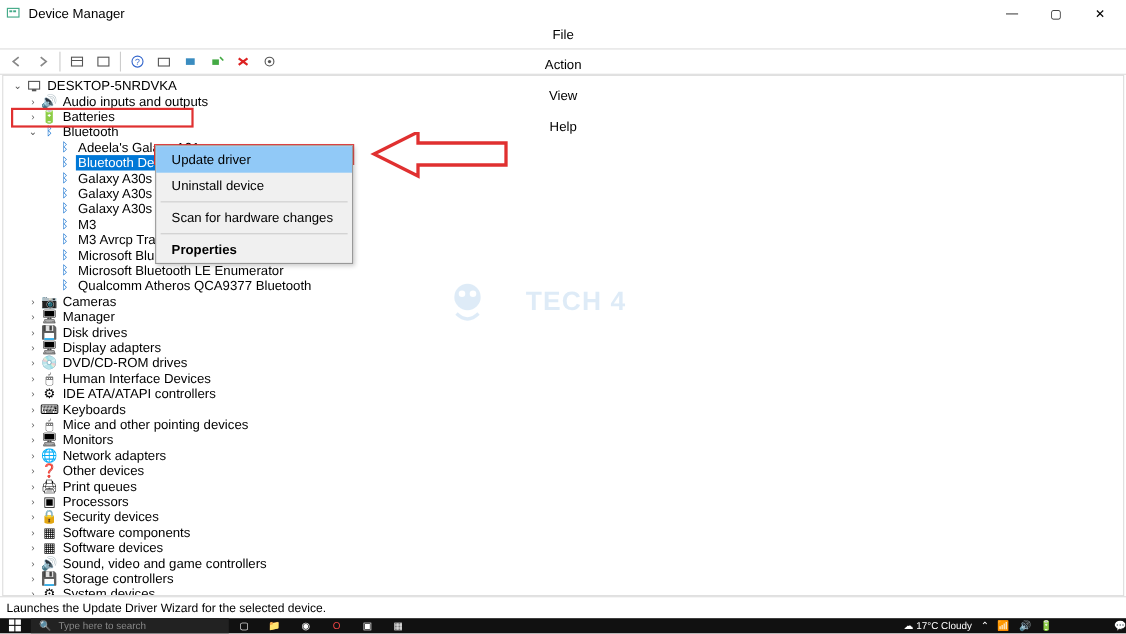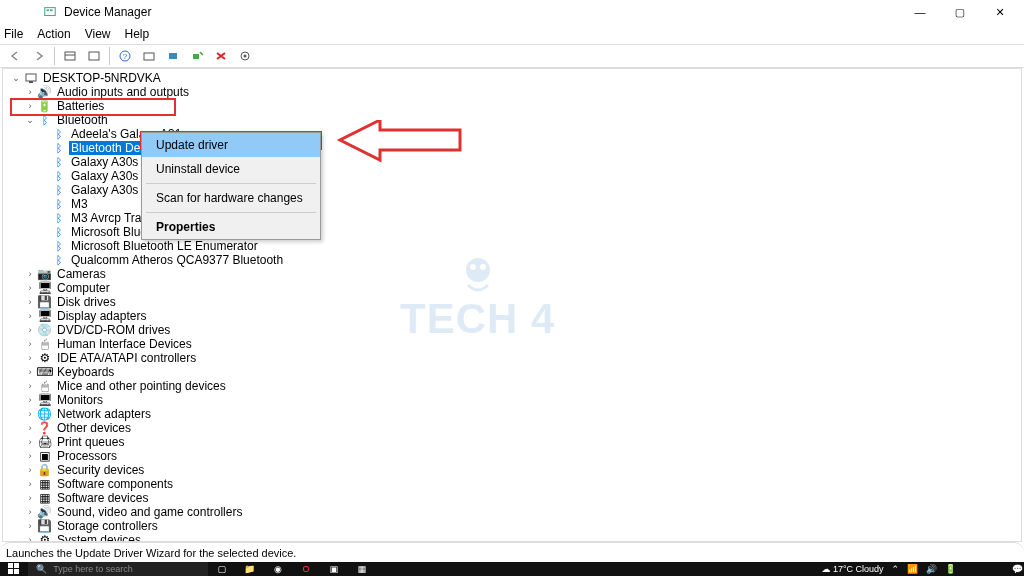--- a/index.html
+++ b/index.html
@@ -1,24 +1,24 @@
 <!DOCTYPE html>
 <html><head>
   <meta charset="utf-8">
   <style>
     * { margin: 0; padding: 0; box-sizing: border-box; font-family: 'Segoe UI', Tahoma, sans-serif; }
     body { width: 1024px; height: 576px; overflow: hidden; background: #fff; position: relative; }
     
-    .titlebar { height: 24px; display: flex; align-items: center; padding: 0 4px; font-size: 12px; margin-left: 38px; }
+    .titlebar { height: 24px; display: flex; align-items: center; padding: 0 4px; font-size: 12px; }
     .titlebar-icon { width: 16px; height: 16px; margin-right: 6px; display: inline-flex; align-items: center; justify-content: center; }
     .titlebar-title { flex: 1; }
     .titlebar-controls { display: flex; gap: 0; }
     .titlebar-btn { width: 40px; height: 24px; display: flex; align-items: center; justify-content: center; font-size: 11px; }
     
-    .menubar { height: 20px; display: flex; align-items: center; padding: 0 4px; font-size: 12px; gap: 14px; }
+    .menubar { height: 20px; display: flex; align-items: center; padding: 0 4px; font-size: 12px; gap: 14px; flex-direction: column; }
     .menubar span { cursor: default; }
     
     .toolbar { height: 24px; border-top: 1px solid #ddd; border-bottom: 1px solid #ddd; display: flex; align-items: center; padding: 0 4px; gap: 2px; }
     .toolbar-btn { width: 22px; height: 20px; display: flex; align-items: center; justify-content: center; border: 1px solid transparent; }
     .toolbar-sep { width: 1px; height: 18px; background: #ccc; margin: 0 2px; }
     
     .tree-area { position: absolute; top: 68px; left: 2px; right: 2px; bottom: 34px; overflow: hidden; font-size: 12px; border: 1px solid #ddd; }
     .tree-root { padding: 2px 6px; }
     .tree-node { display: flex; align-items: center; height: 14px; white-space: nowrap; padding: 0; }
     .tree-expand { width: 14px; display: inline-flex; align-items: center; justify-content: center; font-size: 9px; color: #555; }
@@ -32,31 +32,31 @@
     .highlight-box-2 { position: absolute; border: 2px solid #e03030; pointer-events: none; }
     
     .context-menu { position: absolute; top: 132px; left: 141px; width: 180px; background: #f0f0f0; border: 1px solid #999; box-shadow: 2px 2px 4px rgba(0,0,0,0.2); font-size: 12px; z-index: 10; }
     .ctx-item { padding: 5px 14px; cursor: default; }
     .ctx-item.highlighted { background: #91c9f7; }
     .ctx-sep { height: 1px; background: #ccc; margin: 2px 4px; }
     .ctx-item.bold { font-weight: bold; }
     
     .arrow-annotation { position: absolute; top: 120px; left: 330px; pointer-events: none; }
     
-    .statusbar { position: absolute; bottom: 14px; left: 0; right: 0; height: 20px; border-top: 1px solid #ddd; font-size: 11px; padding: 2px 6px; display: flex; align-items: center; border-radius: 10px; }
+    .statusbar { position: absolute; bottom: 14px; left: 0; right: 0; height: 20px; border-top: 1px solid #ddd; font-size: 11px; padding: 2px 6px; display: flex; align-items: center; }
     
     .taskbar { position: absolute; bottom: 0; left: 0; right: 0; height: 14px; background: #111; display: flex; align-items: center; color: #fff; font-size: 9px; }
     .taskbar-left { display: flex; align-items: center; height: 100%; }
     .start-btn { width: 28px; height: 100%; display: flex; align-items: center; justify-content: center; }
     .search-box { width: 180px; height: 100%; background: #222; display: flex; align-items: center; padding: 0 8px; color: #888; gap: 6px; }
     .taskbar-icons { display: flex; height: 100%; }
     .taskbar-icon { width: 28px; height: 100%; display: flex; align-items: center; justify-content: center; }
     .taskbar-right { margin-left: auto; display: flex; align-items: center; height: 100%; gap: 8px; padding-right: 0; font-size: 9px; }
     
-    .watermark { position: absolute; top: 250px; left: 400px; opacity: 0.15; font-size: 42px; font-weight: 900; color: #2a7fcc; letter-spacing: 1px; pointer-events: none; display: flex; align-items: center; gap: 0; flex-direction: column; }
+    .watermark { position: absolute; top: 250px; left: 400px; opacity: 0.15; font-size: 24px; font-weight: 900; color: #2a7fcc; letter-spacing: 1px; pointer-events: none; display: flex; align-items: center; gap: 28px; }
     .watermark-icon { width: 50px; height: 50px; }
     .watermark-text { display: flex; flex-direction: column; line-height: 0.9; }
     
     .bt-icon { color: #0066cc; font-size: 11px; }
   </style>
 </head>
 <body>
 
 <div class="titlebar">
   <span class="titlebar-icon">
@@ -218,21 +218,21 @@
       <span class="tree-label">Qualcomm Atheros QCA9377 Bluetooth</span>
     </div>
     <div class="tree-node tree-indent-1">
         <span class="tree-expand">›</span>
         <span class="tree-icon">📷</span>
         <span class="tree-label">Cameras</span>
       </div>
     <div class="tree-node tree-indent-1">
         <span class="tree-expand">›</span>
         <span class="tree-icon">🖥</span>
-        <span class="tree-label">Computer</span>
+        <span class="tree-label">Manager</span>
       </div>
     <div class="tree-node tree-indent-1">
         <span class="tree-expand">›</span>
         <span class="tree-icon">💾</span>
         <span class="tree-label">Disk drives</span>
       </div>
     <div class="tree-node tree-indent-1">
         <span class="tree-expand">›</span>
         <span class="tree-icon">🖥</span>
         <span class="tree-label">Display adapters</span>

